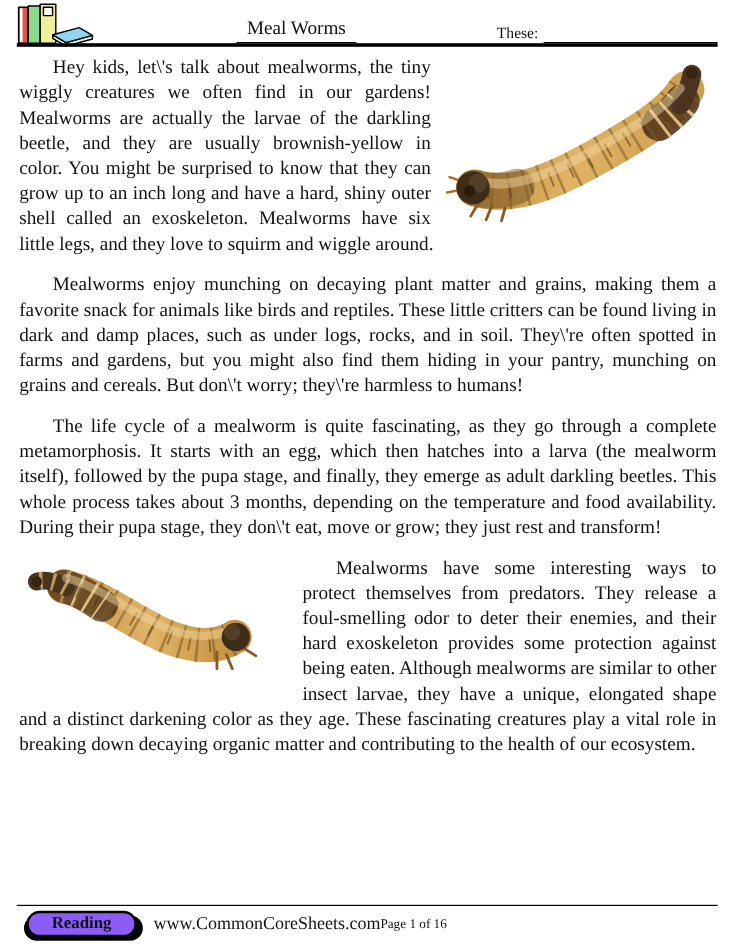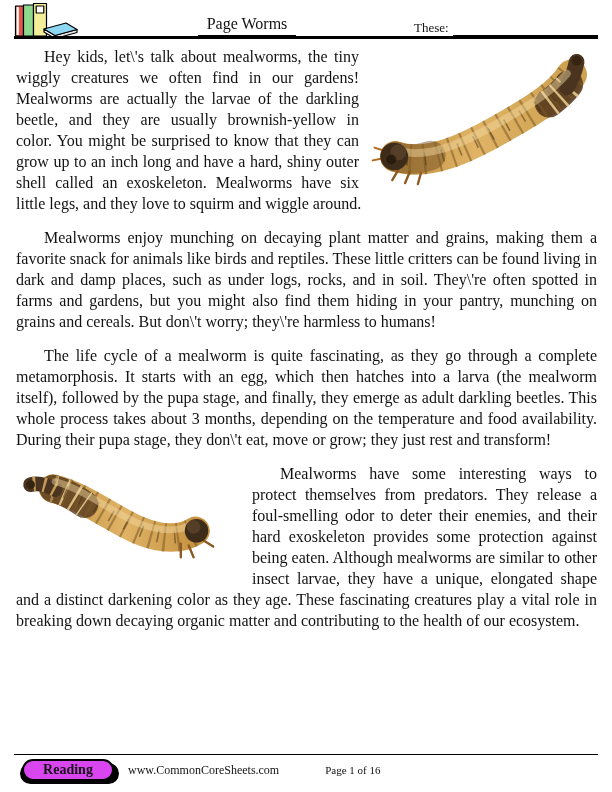--- a/index.html
+++ b/index.html
@@ -25,24 +25,24 @@
   .worm1{float:right;width:230px;height:140px;margin:2px 0 2px 8px;}
   .worm2{float:left;width:200px;height:110px;margin:2px 36px 4px 0;}
 
   
   .footer{position:absolute;left:14px;width:584px;top:754px;}
   .footer-rule{height:1px;background:#000;}
   .footer-row{display:flex;align-items:center;height:30px;}
   .badge{position:relative;margin-left:8px;width:92px;height:22px;}
   .badge-shadow{position:absolute;left:-2px;right:-5px;top:4px;bottom:-3px;background:#000;border-radius:14px;}
   .badge-face{position:relative;display:flex;align-items:center;justify-content:center;
-              background:#d946ef;border:2px solid #000;border-radius:13px;height:18px;
+              background:#8b5cf6;border:2px solid #000;border-radius:13px;height:18px;
               font-weight:bold;font-size:14px;}
-  .website{margin-left:14px;font-size:12px;}
-  .pageinfo{margin-left:46px;font-size:11px;}
+  .website{margin-left:14px;font-size:15px;}
+  .pageinfo{font-size:11px;}
 </style>
 </head>
 <body>
 
 <div class="page">
 
   <header class="header">
     <div class="logo">
       <svg viewBox="0 0 66 37" width="66" height="37">
         <g stroke="#000" stroke-width="1.2" stroke-linejoin="round">
@@ -51,21 +51,21 @@
           <rect x="9.5" y="3" width="10" height="31" fill="#8cd98c"></rect>
           <rect x="19.5" y="1.5" width="13" height="32.5" fill="#f2ee9a"></rect>
           <rect x="22.2" y="4" width="7.6" height="7" fill="#ffffff"></rect>
           <polygon points="30,30 41,36.5 41,33.5 30,27" fill="#ffffff"></polygon>
           <polygon points="41,33.5 63,27.5 63,30.5 41,36.5" fill="#e8e8e8"></polygon>
           <polygon points="30,27 52,21 63,27.5 41,33.5" fill="#8ed7f2"></polygon>
         </g>
       </svg>
     </div>
     <div class="title-zone">
-      <span class="title">Page Worms</span>
+      <span class="title">Meal Worms</span>
     </div>
     <div class="name-zone">
       <span class="name-label">These:</span>
       <span class="name-line"></span>
     </div>
   </header>
   <div class="header-rule"></div>
 
   <main class="content">
 

